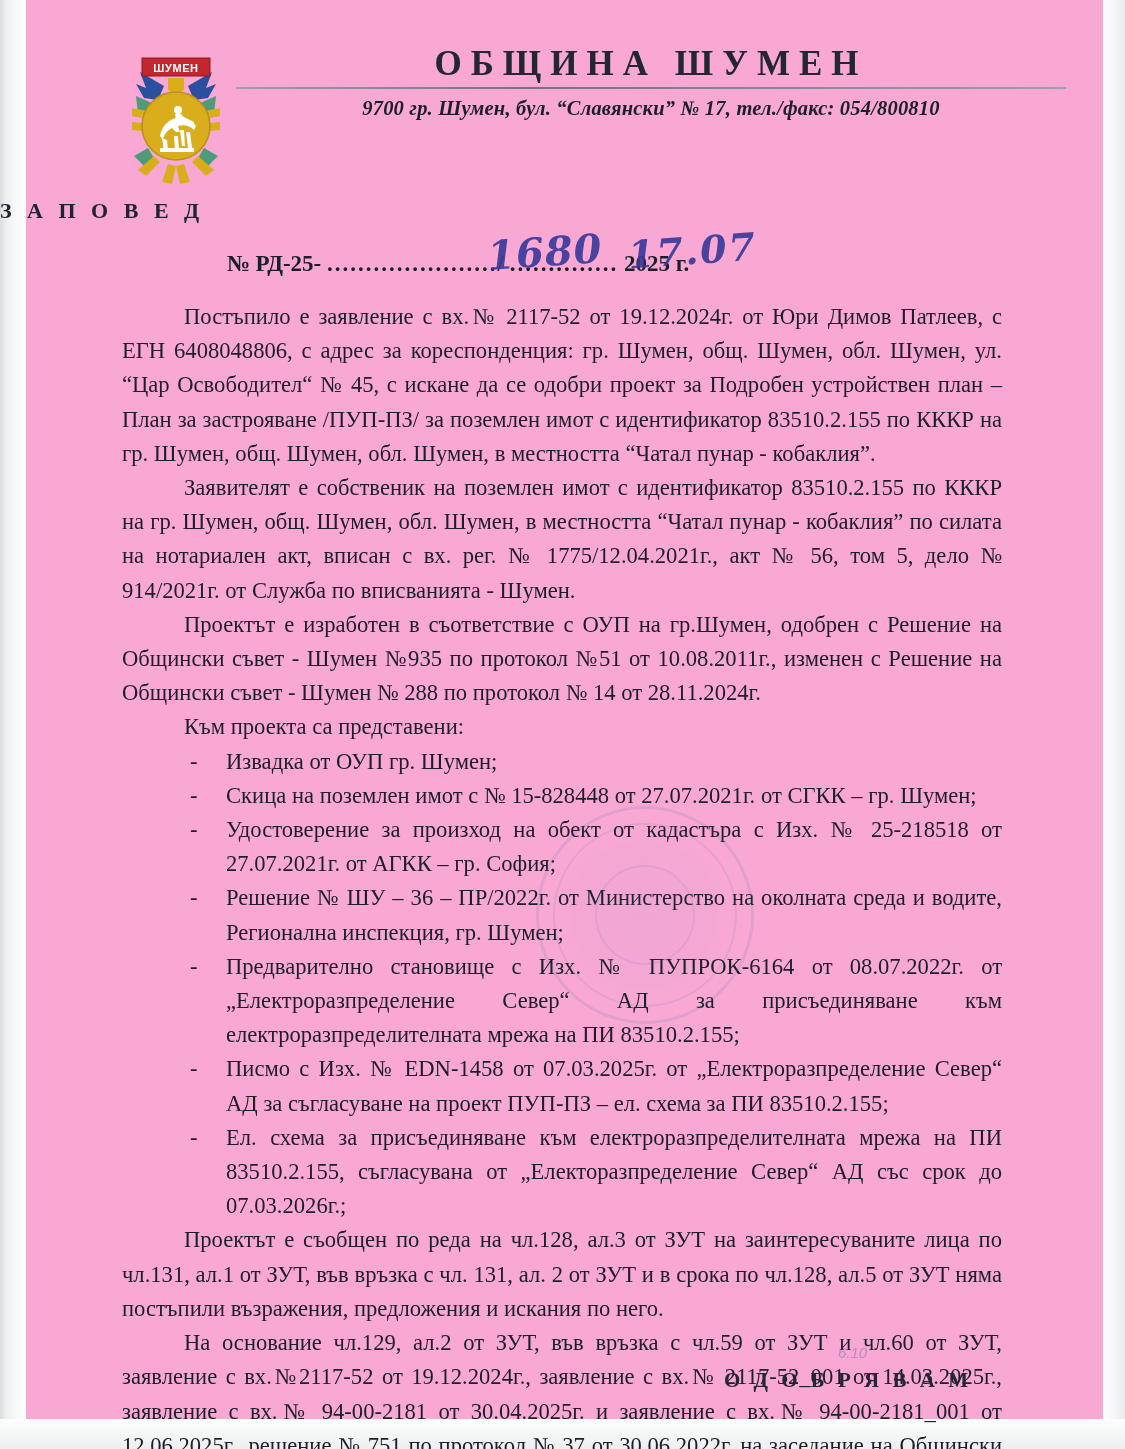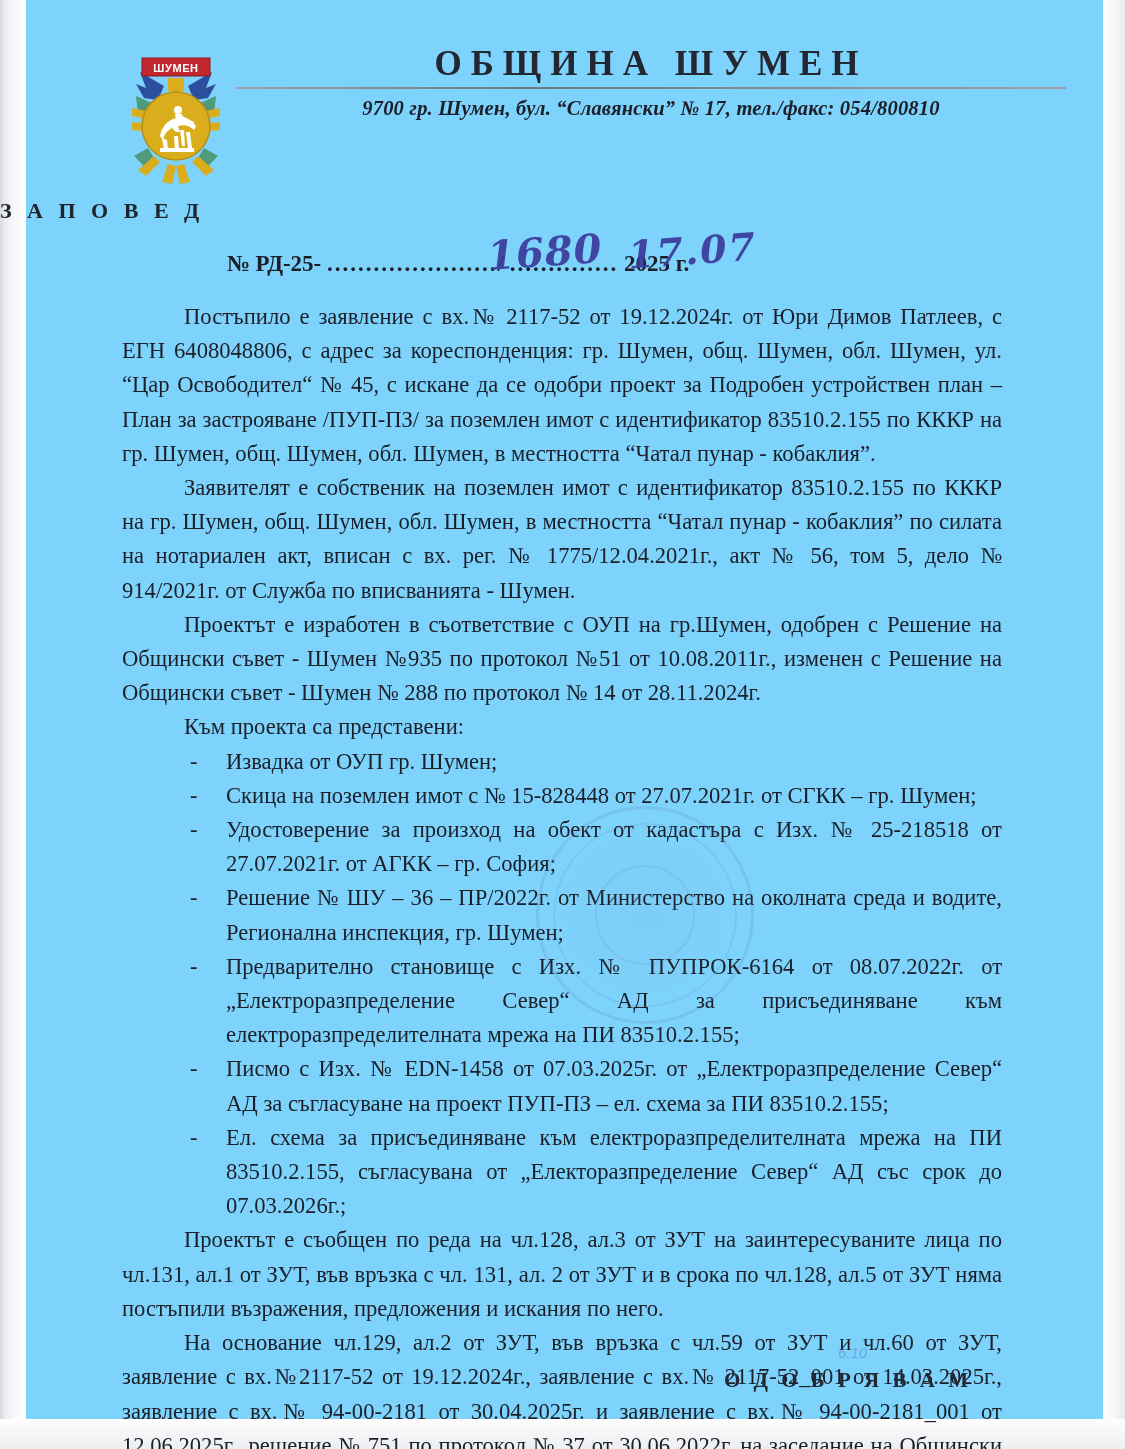--- a/index.html
+++ b/index.html
@@ -4,21 +4,21 @@
 <style>
   html, body {
     margin: 0;
     padding: 0;
     background: #ffffff;
   }
   .page {
     position: relative;
     width: 1125px;
     height: 1449px;
-    background: #7dd3fc;
+    background: #f9a8d4;
     overflow: hidden;
     font-family: "Liberation Serif", "DejaVu Serif", serif;
     color: #1d1f26;
   }
   
   .scan-edge-left {
     position: absolute;
     left: 0; top: 0;
     width: 26px; height: 100%;
     background: linear-gradient(to right, #d8dade 0%, #eceef0 22%, #fbfbfc 70%, #fdfdfd 100%);

